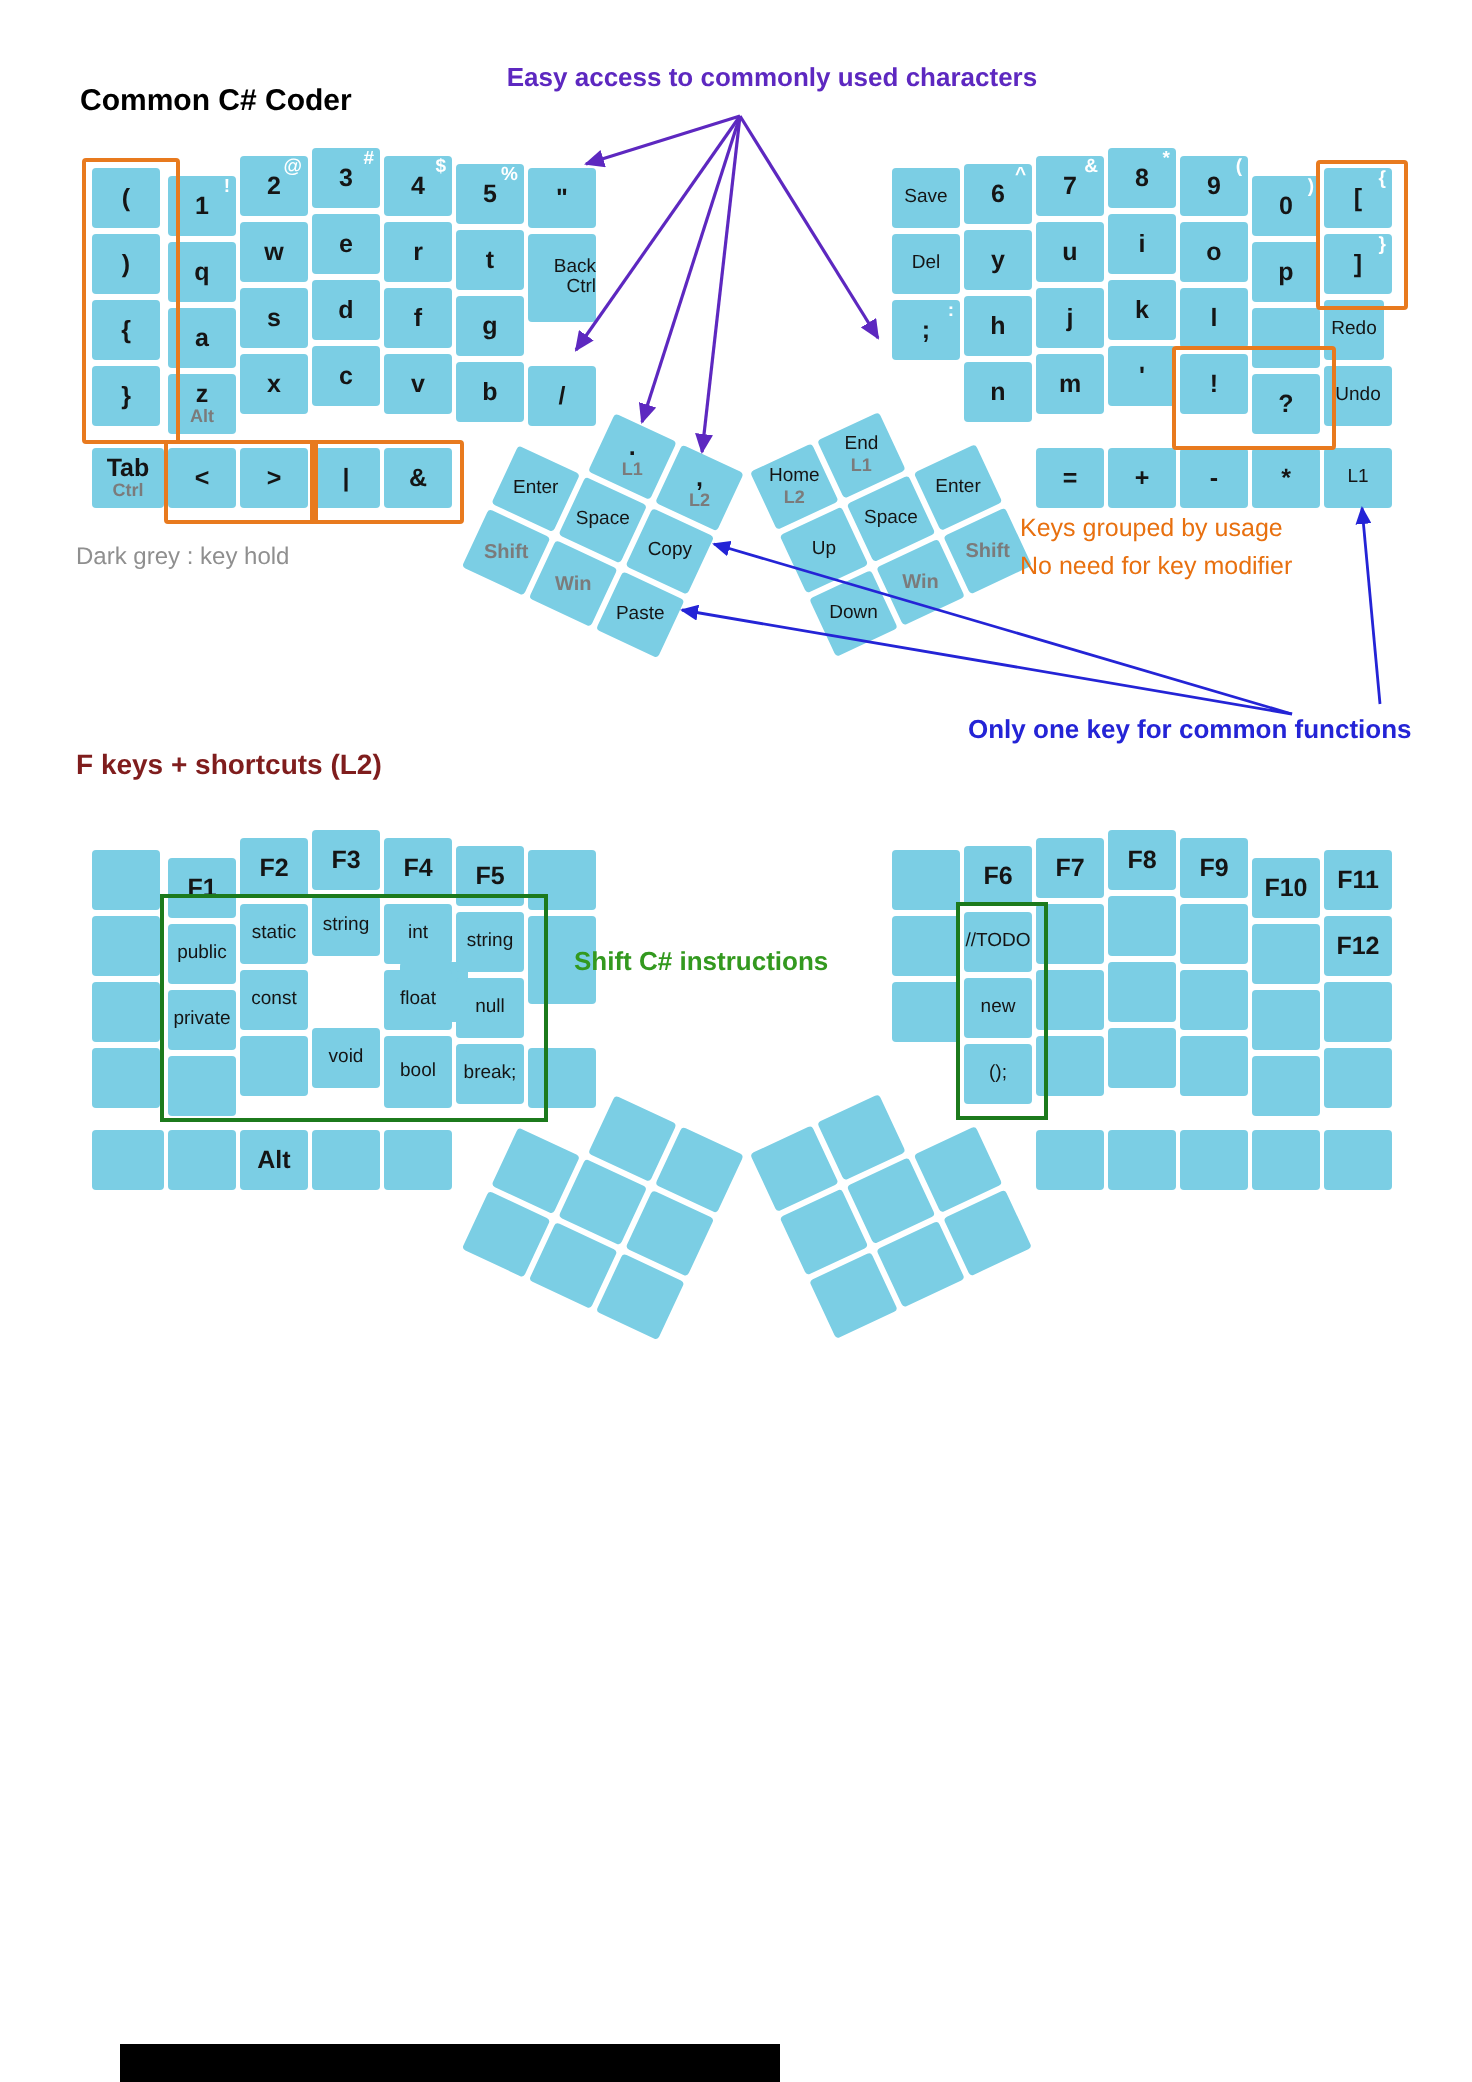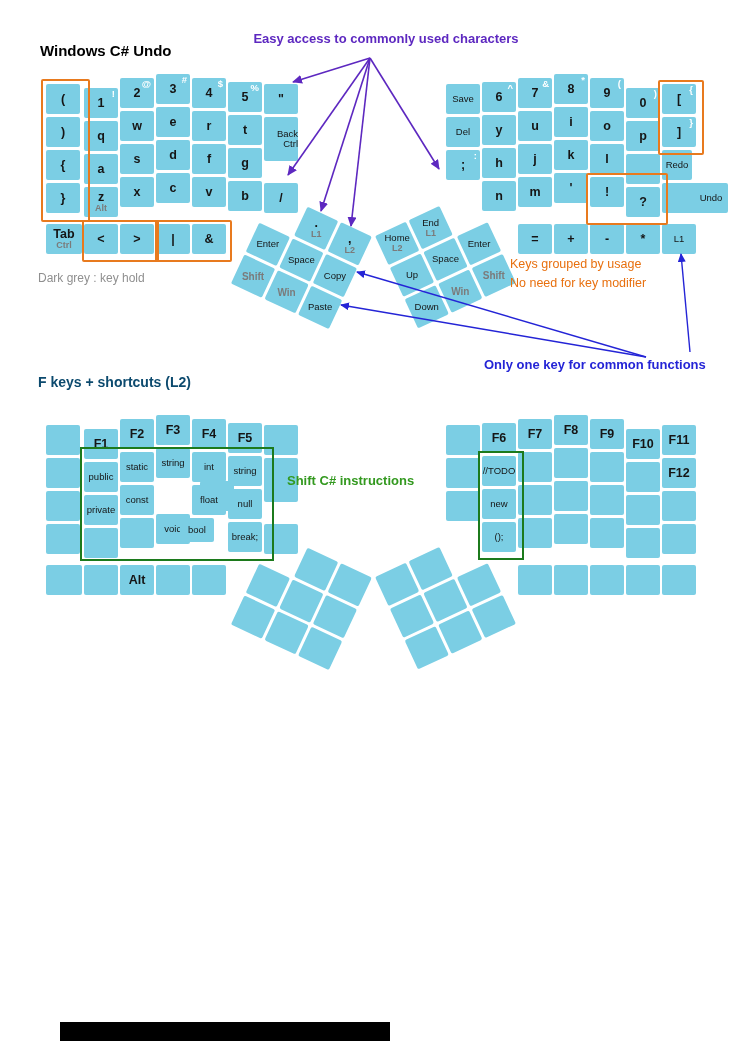--- a/index.html
+++ b/index.html
@@ -20,21 +20,21 @@
 
   .thumb{position:absolute;width:108px;height:102px;transform-origin:0 0;}
   .tc-left .k-in{transform:rotate(-25deg);}
   .tc-right .k-in{transform:rotate(25deg);}
 
   .hl{position:absolute;border:2px solid var(--orange_box,#e87a1e);border-radius:2px;}
   .hlg{position:absolute;border:2px solid var(--green_box,#1c7a1c);}
 
   .note{position:absolute;white-space:nowrap;}
   #title-top{left:40px;top:42px;font-size:15px;font-weight:700;color:#000;}
-  #title-bottom{left:38px;top:374px;font-size:14px;font-weight:700;color:#0c4a6e;}
+  #title-bottom{left:38px;top:374px;font-size:14px;font-weight:700;color:#7f1d1d;}
   #easy{left:246px;top:31px;width:280px;text-align:center;font-size:13px;
         font-weight:600;color:var(--purple,#5d28c0);white-space:normal;}
   #legend{left:38px;top:271px;font-size:12px;font-weight:400;color:var(--legend,#8f8f8f);}
   #grouped1{left:510px;top:257px;font-size:12.5px;color:var(--orange,#e8700f);}
   #grouped2{left:510px;top:276px;font-size:12.5px;color:var(--orange,#e8700f);}
   #onekey{left:484px;top:357px;font-size:13px;font-weight:600;color:var(--blue,#2424d6);}
   #csharp{left:287px;top:473px;font-size:13px;font-weight:600;color:var(--green_text,#33991f);}
 
   #arrows{position:absolute;left:0;top:0;pointer-events:none;}
   .ap{stroke:var(--purple,#5d28c0);stroke-width:1.6;}
@@ -410,21 +410,21 @@
       <div class="k-in">
         <span class="k-main">]</span>
       </div>
       <span class="k-sup">}</span>
     </div>
     <div class="key" style="left: 662px; top: 150px; width: 30px; height: 30px;">
       <div class="k-in">
         <span class="k-word">Redo</span>
       </div>
     </div>
-    <div class="key" style="left: 662px; top: 183px; width: 34px; height: 30px; padding-left: 32px;">
+    <div class="key" style="left: 662px; top: 183px; width: 34px; height: 30px;">
       <div class="k-in">
         <span class="k-word">Undo</span>
       </div>
     </div>
     <div class="key" style="left: 662px; top: 224px; width: 34px; height: 30px;">
       <div class="k-in">
         <span class="k-word">L1</span>
       </div>
     </div>
     <div class="thumb tc-right" style="left: 375px; top: 236px; transform: rotate(-25deg);">
@@ -561,21 +561,21 @@
     <div class="key" style="left: 192px; top: 452px; width: 34px; height: 30px;">
       <div class="k-in">
         <span class="k-word">int</span>
       </div>
     </div>
     <div class="key" style="left: 192px; top: 485px; width: 34px; height: 30px;">
       <div class="k-in">
         <span class="k-word">float</span>
       </div>
     </div>
-    <div class="key" style="left: 180px; top: 518px; width: 34px; height: 24px;">
+    <div class="key" style="left: 192px; top: 518px; width: 34px; height: 36px;">
       <div class="k-in">
         <span class="k-word">bool</span>
       </div>
     </div>
     <div class="key" style="left: 192px; top: 565px; width: 34px; height: 30px;">
       <div class="k-in"></div>
     </div>
     <div class="key" style="left: 228px; top: 423px; width: 34px; height: 30px;">
       <div class="k-in">
         <span class="k-main">F5</span>
@@ -795,21 +795,21 @@
   <line class="ap" x1="370" y1="58" x2="293" y2="82" marker-end="url(#mp)"></line>
   <line class="ap" x1="370" y1="58" x2="288" y2="175" marker-end="url(#mp)"></line>
   <line class="ap" x1="370" y1="58" x2="321" y2="211" marker-end="url(#mp)"></line>
   <line class="ap" x1="370" y1="58" x2="351" y2="226" marker-end="url(#mp)"></line>
   <line class="ap" x1="370" y1="58" x2="439" y2="169" marker-end="url(#mp)"></line>
   <line class="ab" x1="646" y1="357" x2="357" y2="272" marker-end="url(#mb)"></line>
   <line class="ab" x1="646" y1="357" x2="341" y2="305" marker-end="url(#mb)"></line>
   <line class="ab" x1="690" y1="352" x2="681" y2="254" marker-end="url(#mb)"></line>
 </svg>
 
-<div class="note" id="title-top">Windows C# Undo</div>
+<div class="note" id="title-top">Common C# Coder</div>
 <div class="note" id="easy">Easy access to commonly used characters</div>
 <div class="note" id="legend">Dark grey : key hold</div>
 <div class="note" id="grouped1">Keys grouped by usage</div>
 <div class="note" id="grouped2">No need for key modifier</div>
 <div class="note" id="onekey">Only one key for common functions</div>
 <div class="note" id="title-bottom">F keys + shortcuts (L2)</div>
 <div class="note" id="csharp">Shift C# instructions</div>
 
 <div id="footer-bar"></div>
 

